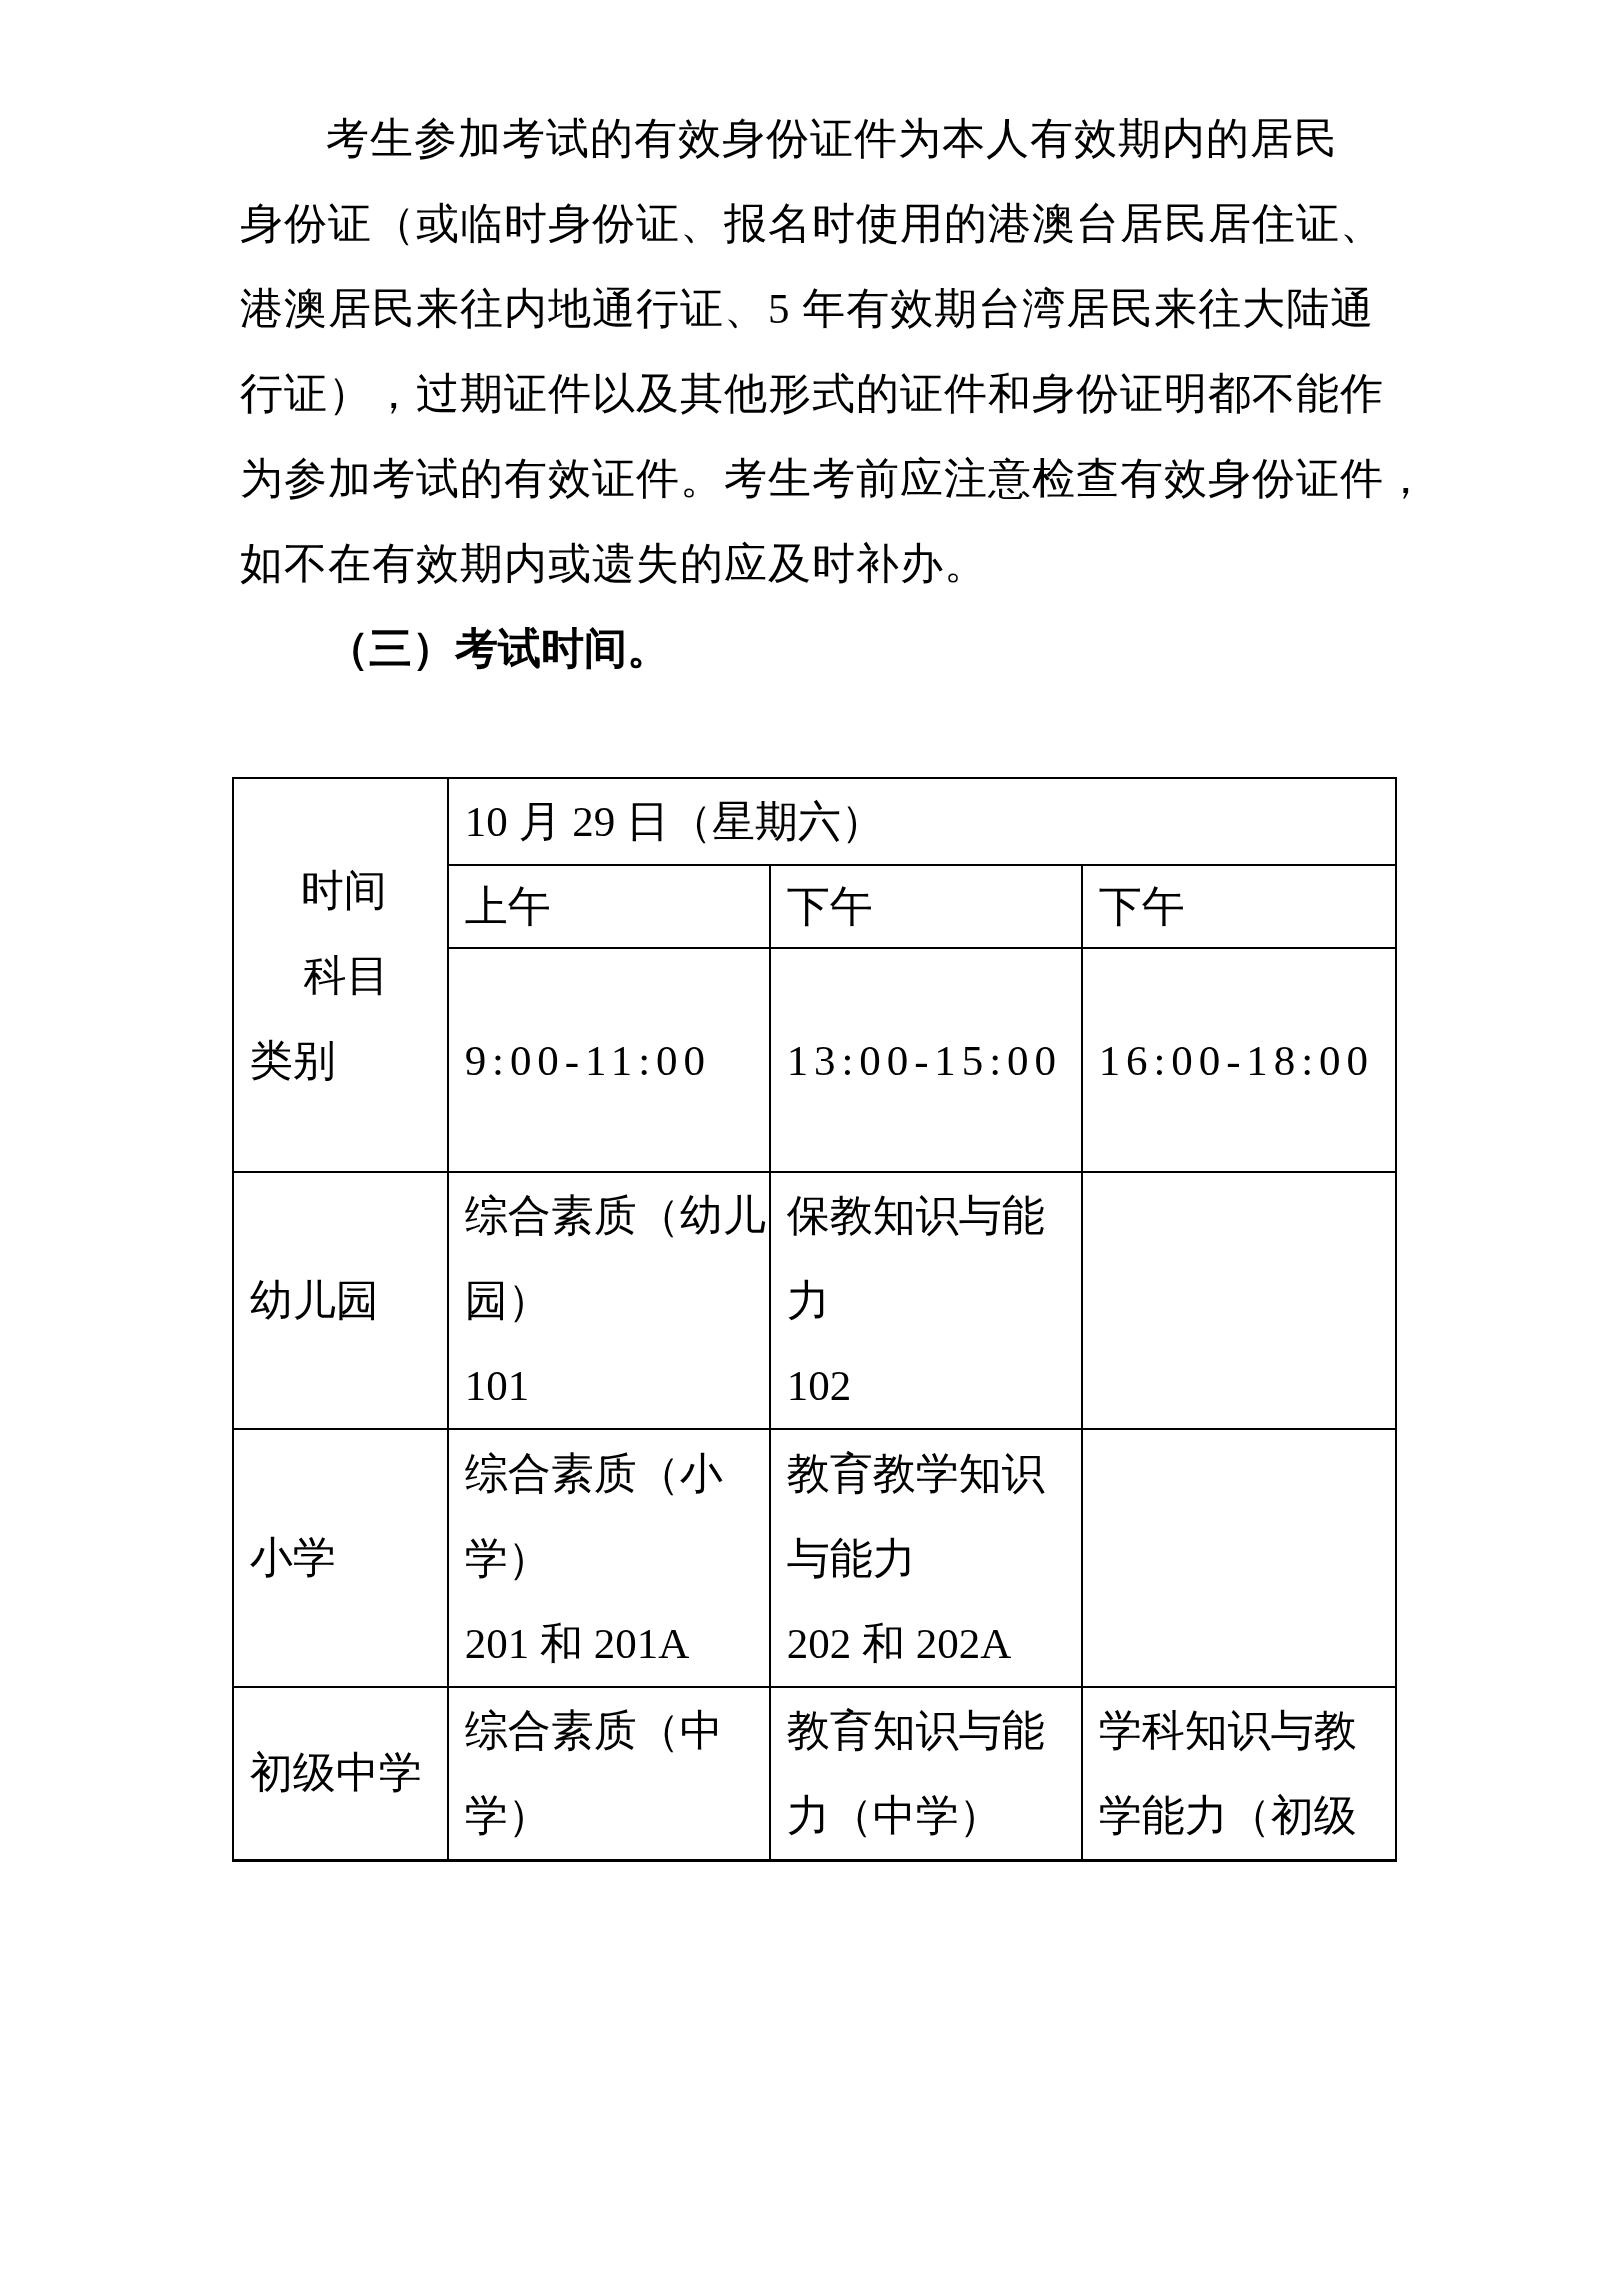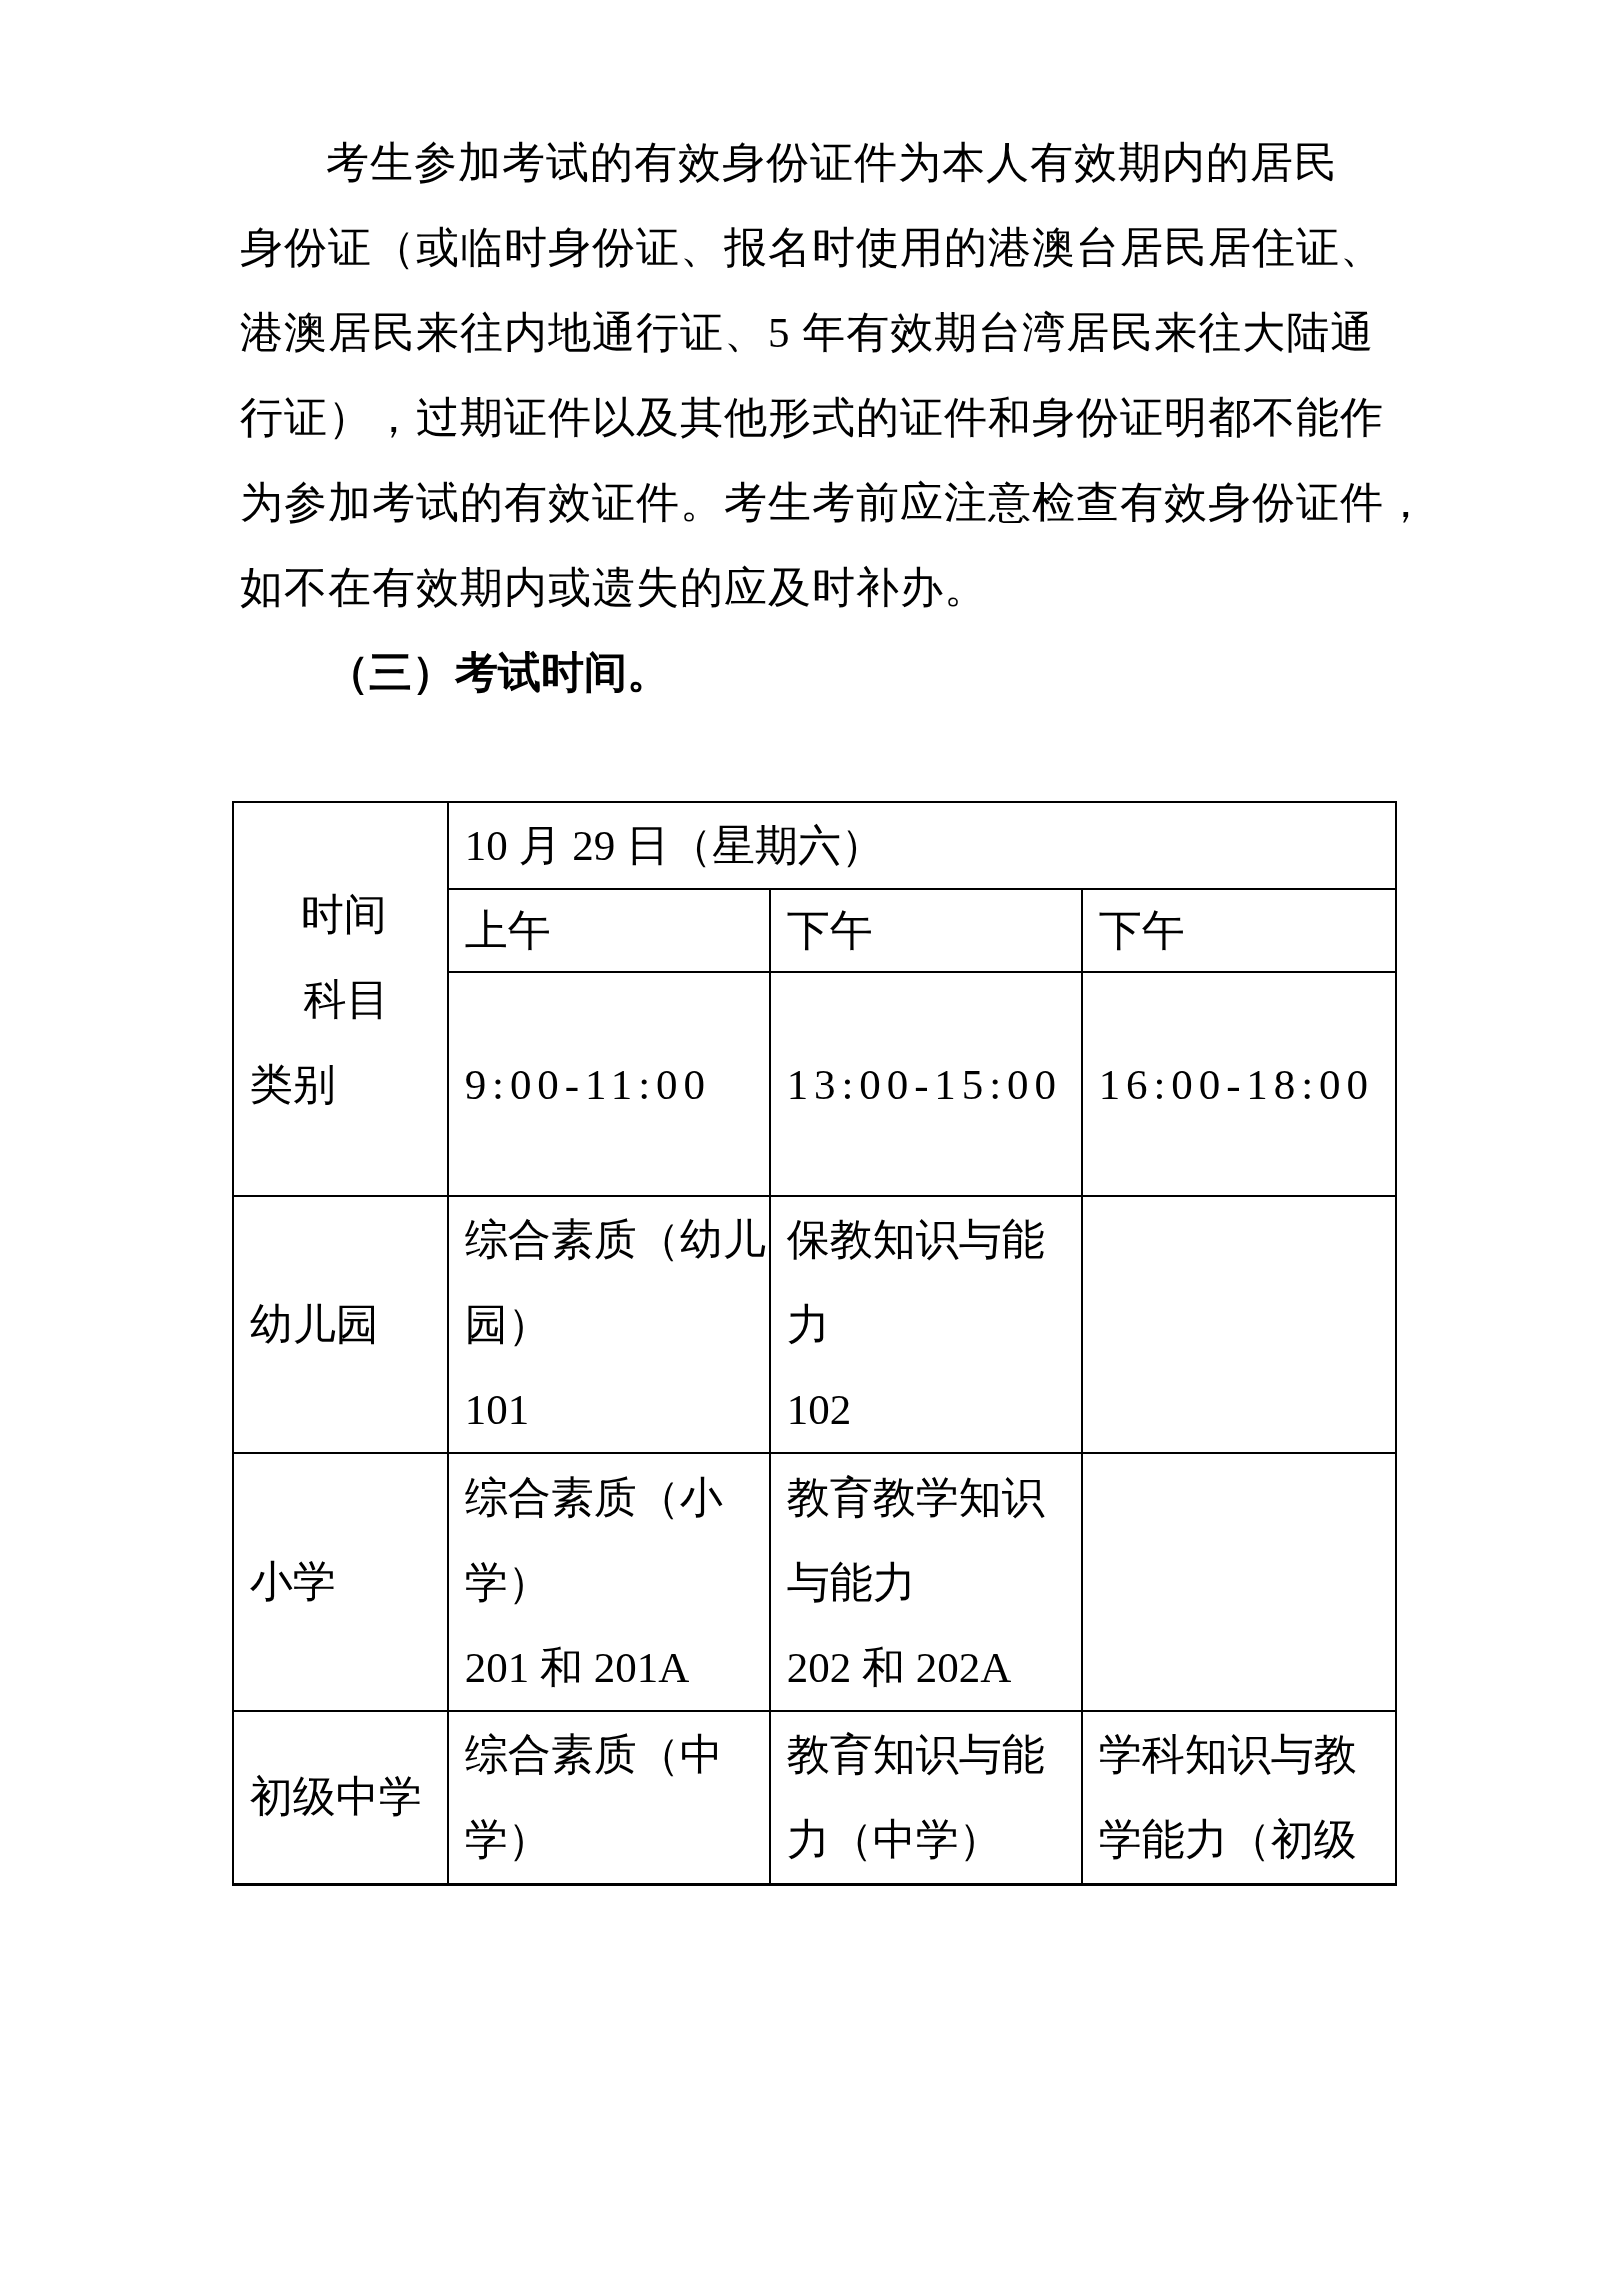--- a/index.html
+++ b/index.html
@@ -7,21 +7,21 @@
   .page {
     position: relative;
     width: 1621px;
     height: 2293px;
     background: #ffffff;
     color: #000000;
     font-family: "Liberation Serif", "DejaVu Serif", serif;
     overflow: hidden;
   }
   .content {
-    padding: 120px 0 0 240px;
+    padding: 96px 0 0 240px;
   }
   .line {
     font-size: 43px;
     line-height: 85px;
     white-space: nowrap;
     letter-spacing: 1px;
   }
   .line.indent { text-indent: 86px; }
   .heading {
     font-size: 43px;

